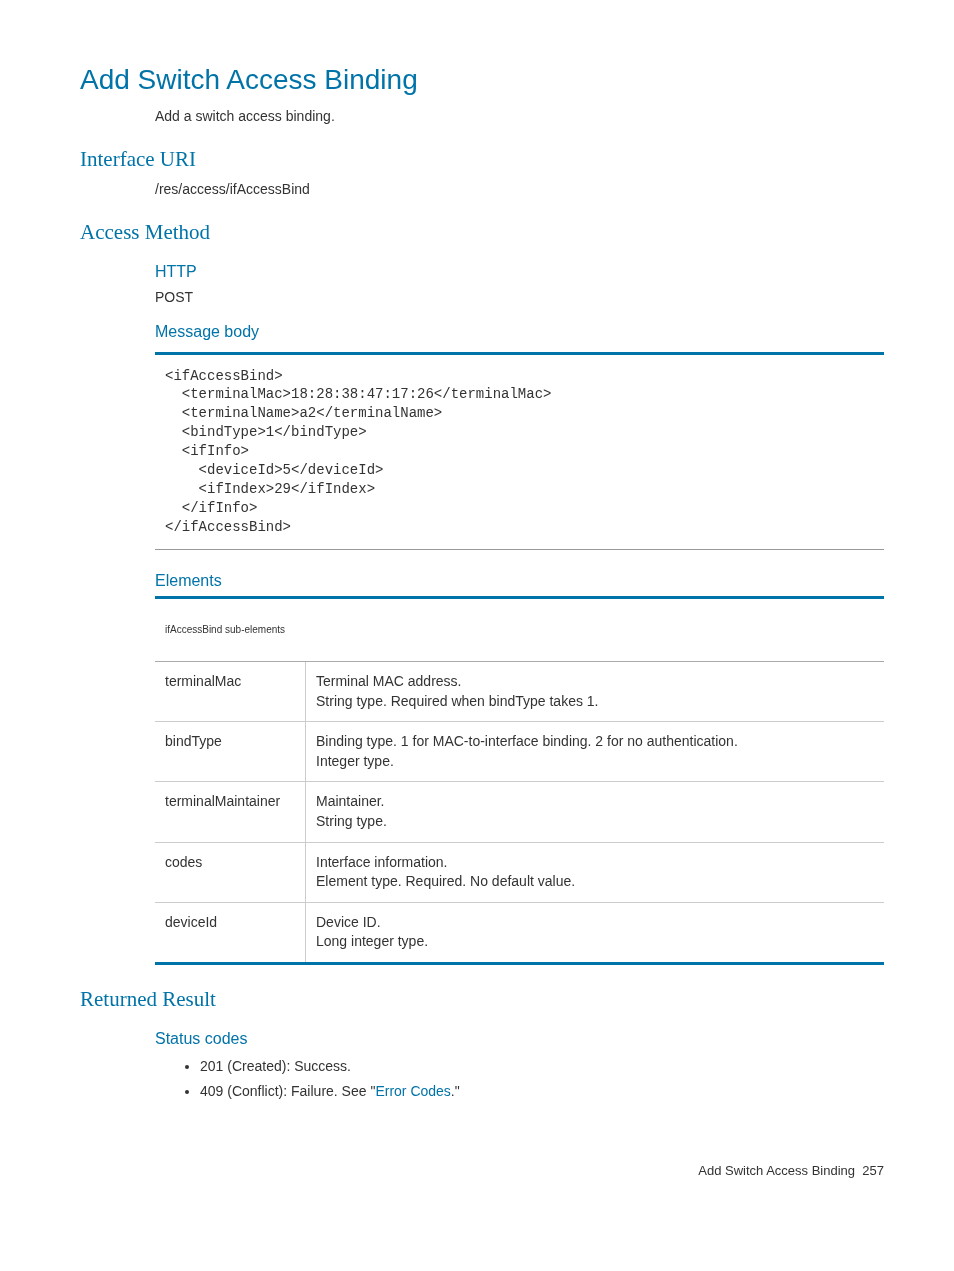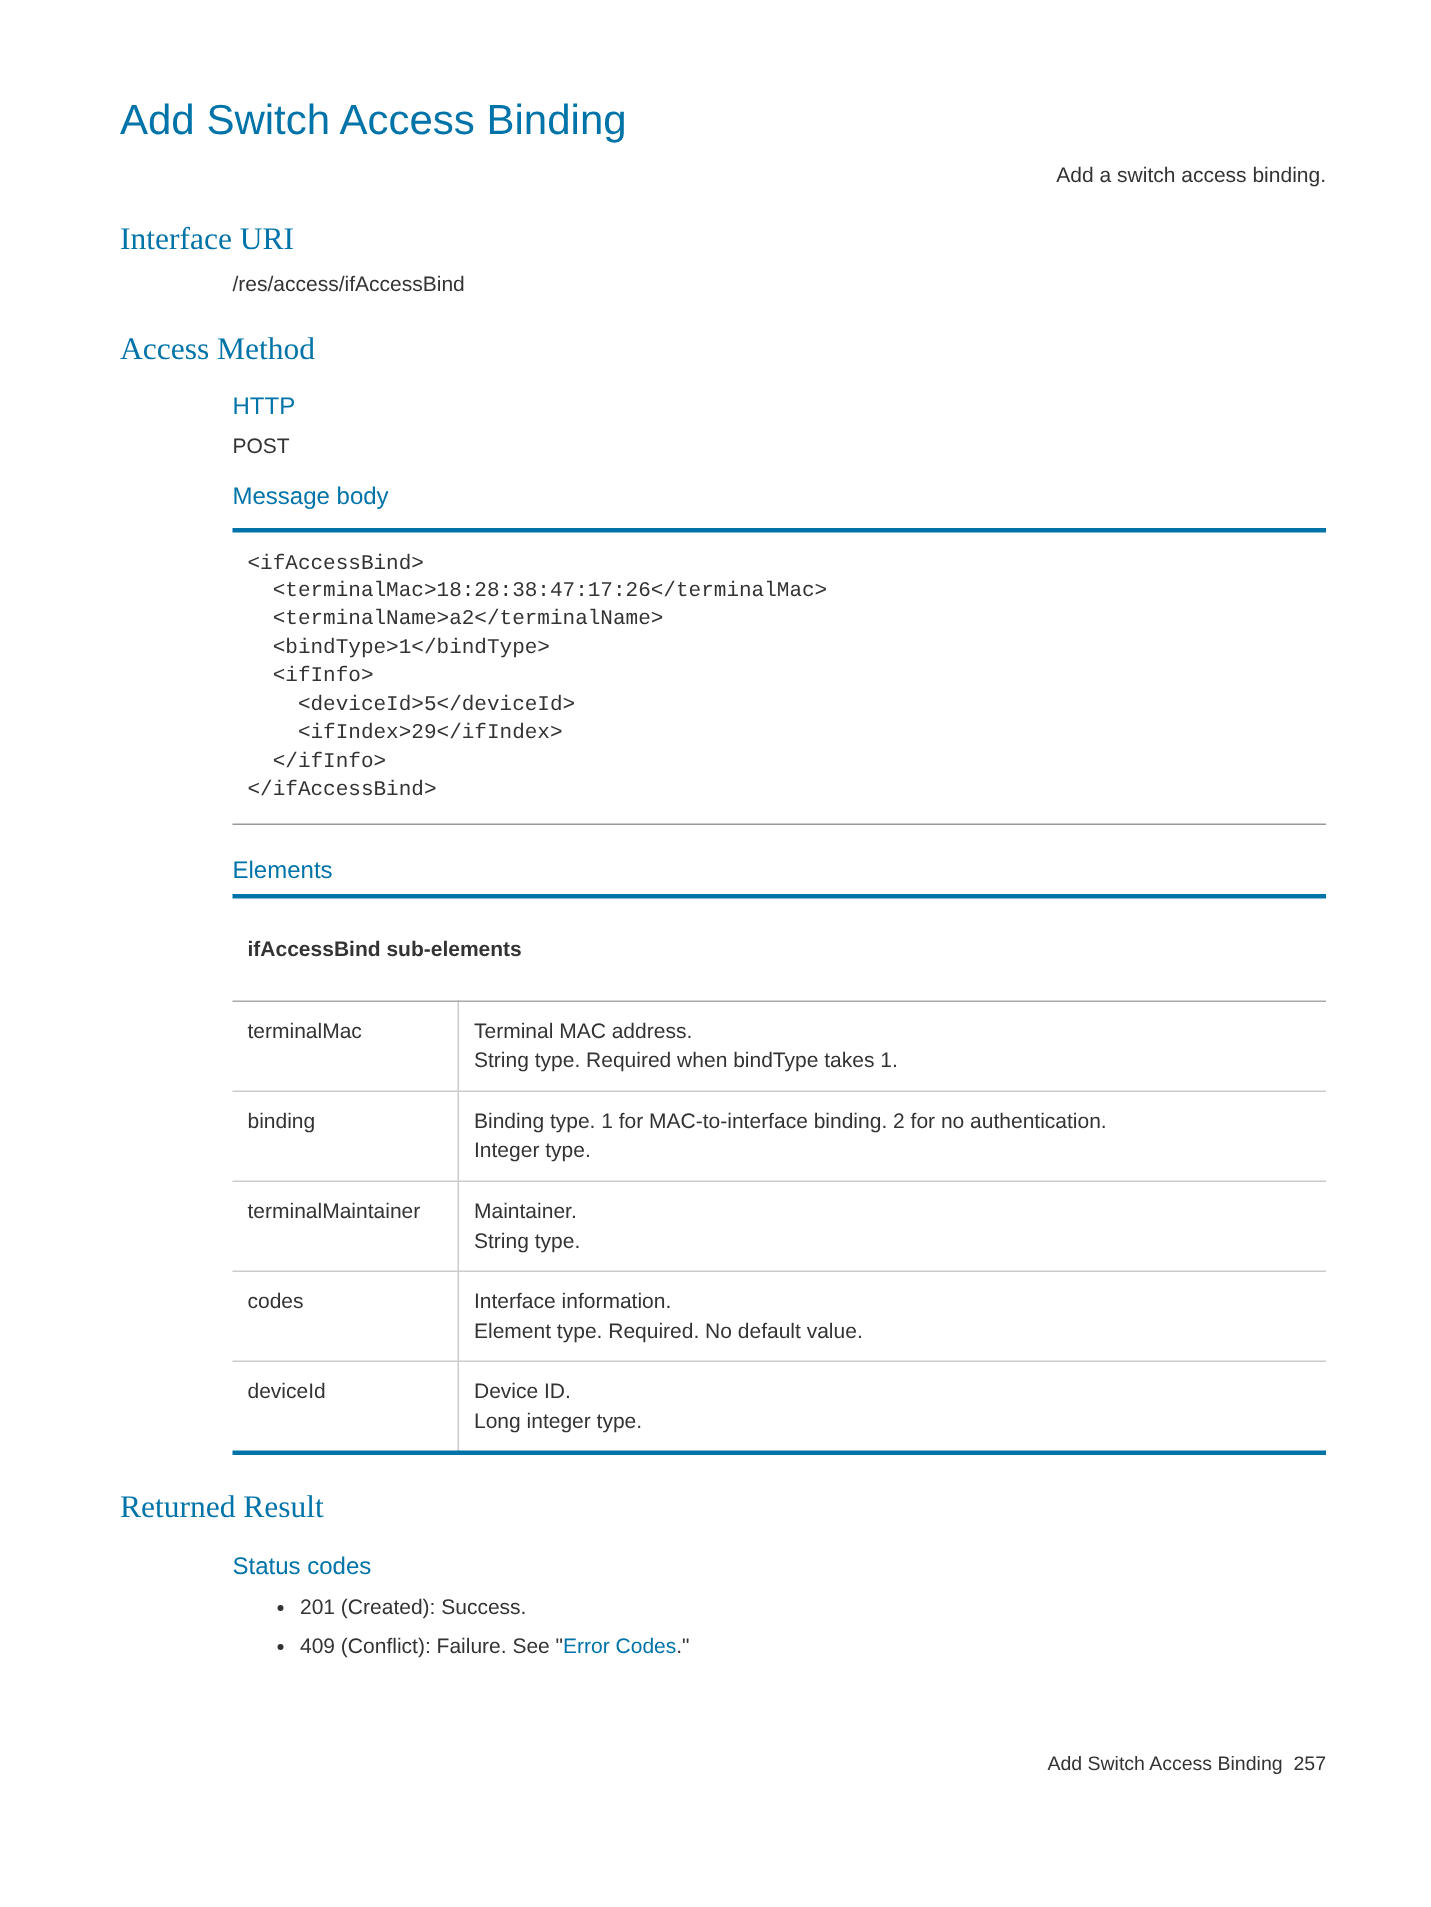--- a/index.html
+++ b/index.html
@@ -26,21 +26,20 @@
   h3 {
     color: #0073a8;
     font-weight: 400;
     font-size: 16px;
     margin: 14px 0 4px 0;
     margin-left: 75px;
   }
   .desc {
     margin-left: 75px;
     margin-bottom: 0;
-    text-align: right;
   }
   .body-line {
     margin-left: 75px;
     margin-bottom: 6px;
   }
   .code-block {
     border-top: 3px solid #0073a8;
     border-bottom: 1px solid #999;
     padding: 12px 10px;
     margin: 8px 0 20px 75px;
@@ -53,23 +52,23 @@
     border-collapse: collapse;
     width: calc(100% - 75px);
     margin-left: 75px;
     border-top: 3px solid #0073a8;
     border-bottom: 3px solid #0073a8;
     margin-bottom: 20px;
   }
   table.elements th {
     text-align: left;
     padding: 24px 10px;
-    font-weight: bold;
+    font-weight: normal;
     border-bottom: 1px solid #aaa;
-    font-size: 14px;
+    font-size: 10px;
   }
   table.elements td {
     padding: 10px 10px;
     border-bottom: 1px solid #ccc;
     vertical-align: top;
     font-size: 14px;
   }
   table.elements td:first-child {
     width: 130px;
     border-right: 1px solid #ccc;
@@ -123,21 +122,21 @@
     <tr>
         <th colspan="2">ifAccessBind sub-elements</th>
       </tr>
   </thead>
   <tbody id="elements-body">
       <tr>
         <td>terminalMac</td>
         <td>Terminal MAC address.<br>String type. Required when bindType takes 1.</td>
       </tr>
       <tr>
-        <td>binding</td>
+        <td>bindType</td>
         <td>Binding type. 1 for MAC-to-interface binding. 2 for no authentication.<br>Integer type.</td>
       </tr>
       <tr>
         <td>terminalMaintainer</td>
         <td>Maintainer.<br>String type.</td>
       </tr>
       <tr>
         <td>codes</td>
         <td>Interface information.<br>Element type. Required. No default value.</td>
       </tr>

